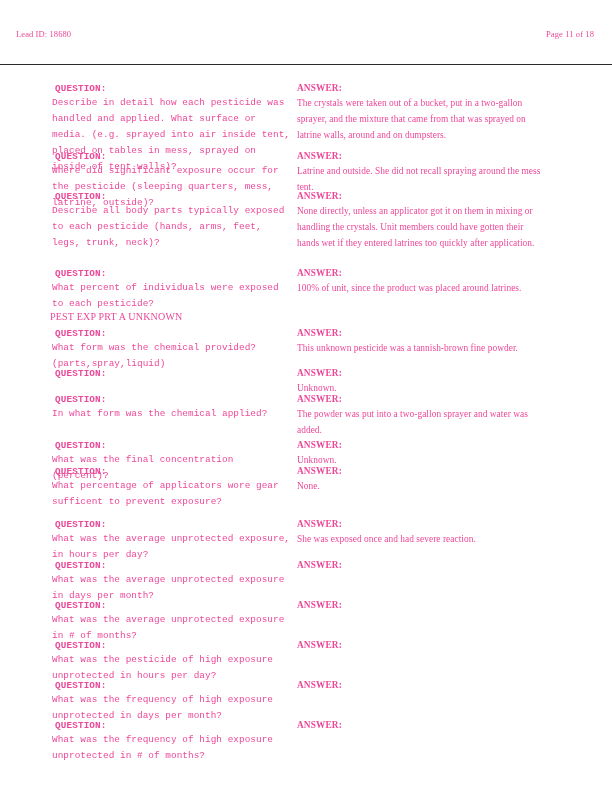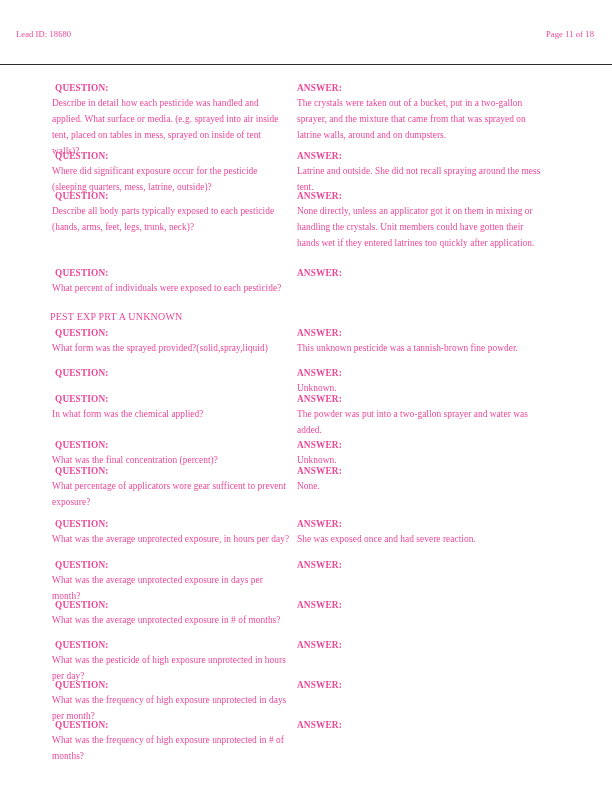--- a/index.html
+++ b/index.html
@@ -58,20 +58,21 @@
     width: 612px;
   }
   .qa-row {
     position: relative;
     width: 612px;
   }
   .col-q {
     position: absolute;
     left: 52px;
     width: 238px;
+    font-family: Liberation Mono, monospace;
   }
   .col-a {
     position: absolute;
     left: 297px;
     width: 250px;
   }
   .lbl {
     font-weight: bold;
     font-size: 9.3px;
     line-height: 13px;
@@ -143,29 +144,30 @@
       </div>
     </div>
 
     <div class="qa-row" style="position:absolute; top:185px;">
       <div class="col-q">
         <div class="lbl">QUESTION:</div>
         <div class="txt">What percent of individuals were exposed to each pesticide?</div>
       </div>
       <div class="col-a">
         <div class="lbl">ANSWER:</div>
+        <div class="txt">100% of unit, since the product was placed around latrines.</div>
       </div>
     </div>
 
     <div class="section-head" style="top:228px;">PEST EXP PRT A UNKNOWN</div>
 
     <div class="qa-row" style="position:absolute; top:245px;">
       <div class="col-q">
         <div class="lbl">QUESTION:</div>
-        <div class="txt">What form was the sprayed provided?(solid,spray,liquid)</div>
+        <div class="txt">What form was the chemical provided?(parts,spray,liquid)</div>
       </div>
       <div class="col-a">
         <div class="lbl">ANSWER:</div>
         <div class="txt">This unknown pesticide was a tannish-brown fine powder.</div>
       </div>
     </div>
 
     <div class="qa-row" style="position:absolute; top:285px;">
       <div class="col-q">
         <div class="lbl">QUESTION:</div>

